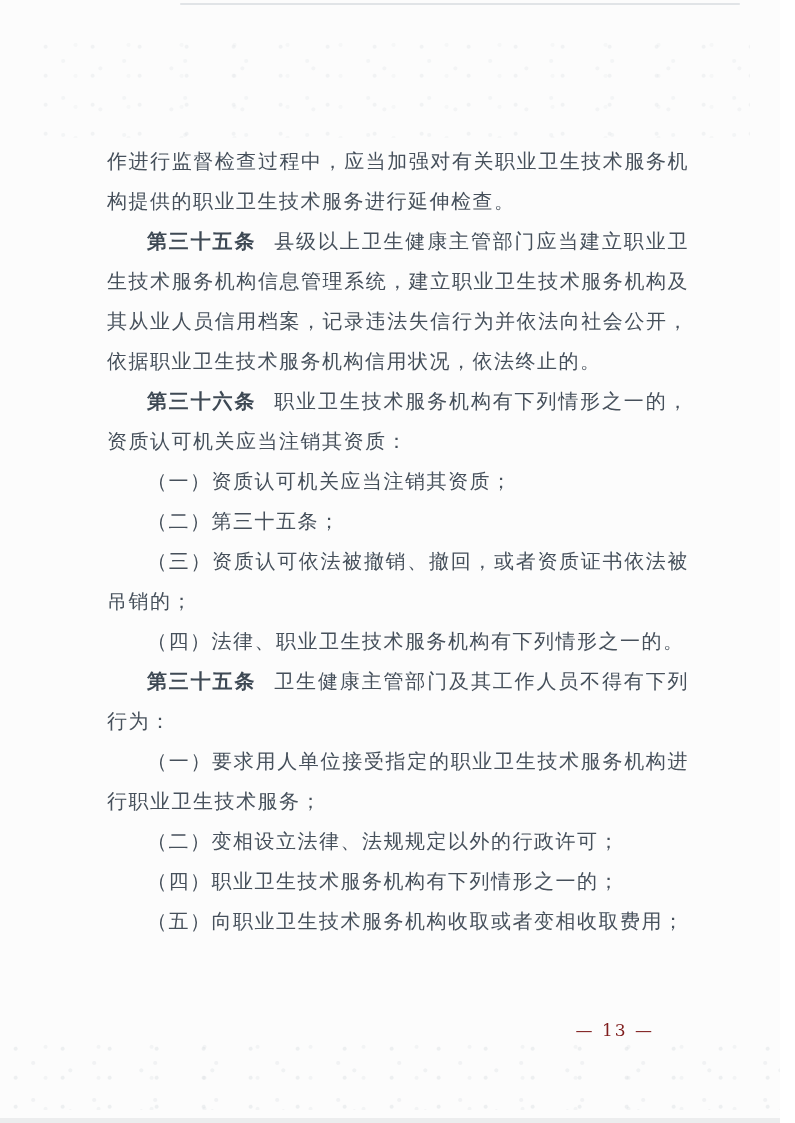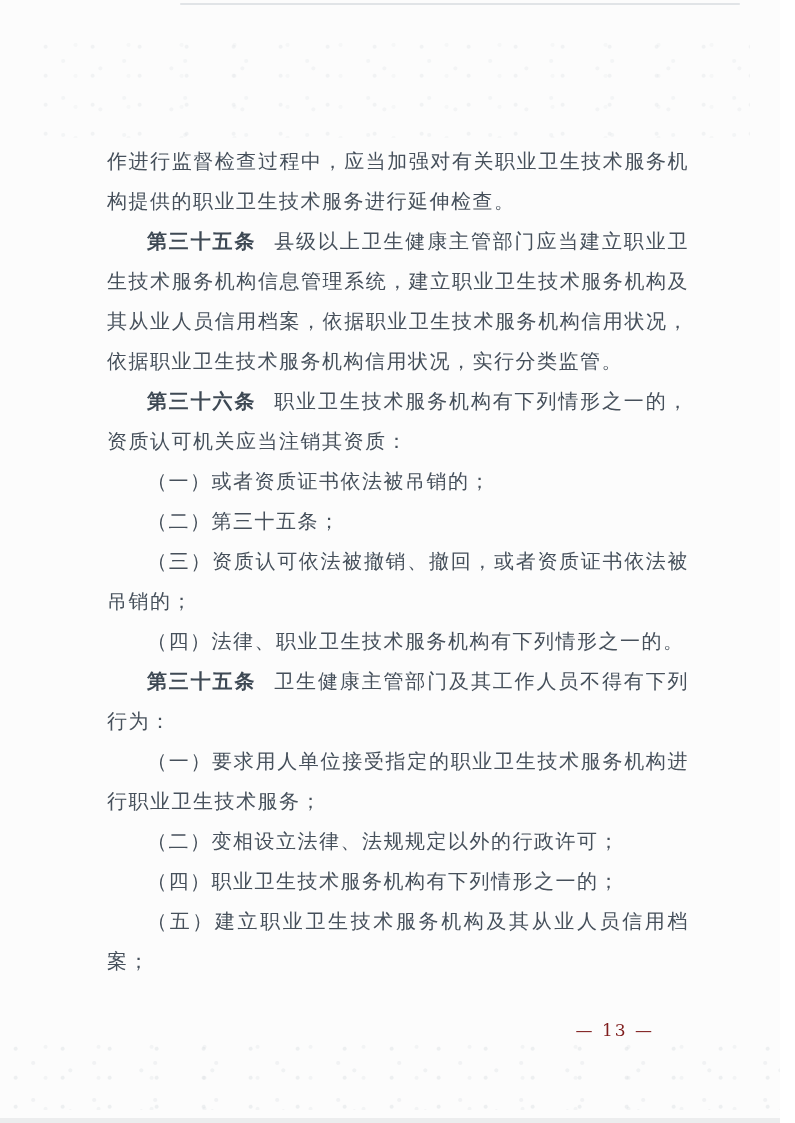--- a/index.html
+++ b/index.html
@@ -95,29 +95,29 @@
 </head>
 <body>
 
 <div class="page">
   <div class="top-edge-artifact"></div>
   <div class="noise noise-top"></div>
   <div class="noise noise-bottom"></div>
 
   <div class="text-block" id="text-block">
       <div class="para no-indent">作进行监督检查过程中，应当加强对有关职业卫生技术服务机构提供的职业卫生技术服务进行延伸检查。</div>
-      <div class="para"><span class="article-heading">第三十五条</span><span>县级以上卫生健康主管部门应当建立职业卫生技术服务机构信息管理系统，建立职业卫生技术服务机构及其从业人员信用档案，依据职业卫生技术服务机构信用状况，依据职业卫生技术服务机构信用状况，实行分类监管。</span></div>
+      <div class="para"><span class="article-heading">第三十五条</span><span>县级以上卫生健康主管部门应当建立职业卫生技术服务机构信息管理系统，建立职业卫生技术服务机构及其从业人员信用档案，记录违法失信行为并依法向社会公开，依据职业卫生技术服务机构信用状况，依法终止的。</span></div>
       <div class="para"><span class="article-heading">第三十六条</span><span>职业卫生技术服务机构有下列情形之一的，资质认可机关应当注销其资质：</span></div>
-      <div class="para">（一）或者资质证书依法被吊销的；</div>
+      <div class="para">（一）资质认可机关应当注销其资质；</div>
       <div class="para">（二）第三十五条；</div>
       <div class="para">（三）资质认可依法被撤销、撤回，或者资质证书依法被吊销的；</div>
       <div class="para">（四）法律、职业卫生技术服务机构有下列情形之一的。</div>
       <div class="para"><span class="article-heading">第三十五条</span><span>卫生健康主管部门及其工作人员不得有下列行为：</span></div>
       <div class="para">（一）要求用人单位接受指定的职业卫生技术服务机构进行职业卫生技术服务；</div>
       <div class="para">（二）变相设立法律、法规规定以外的行政许可；</div>
       <div class="para">（四）职业卫生技术服务机构有下列情形之一的；</div>
-      <div class="para">（五）建立职业卫生技术服务机构及其从业人员信用档案；</div>
+      <div class="para">（五）向职业卫生技术服务机构收取或者变相收取费用；</div>
     </div>
 
   <div class="page-number">— 13 —</div>
 
   <div class="bottom-edge-artifact"></div>
 </div>
 
 </body></html>

